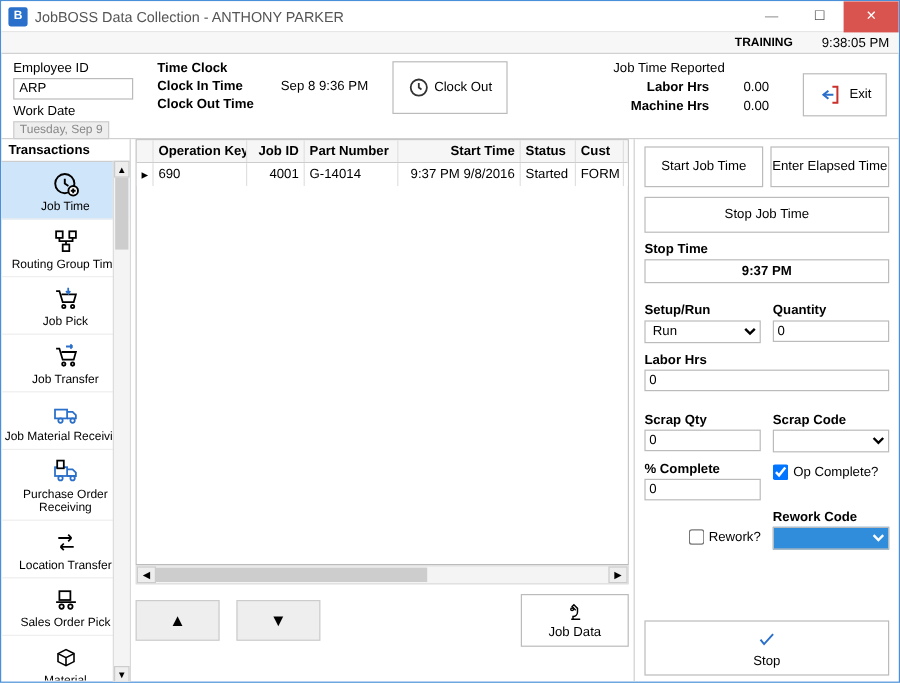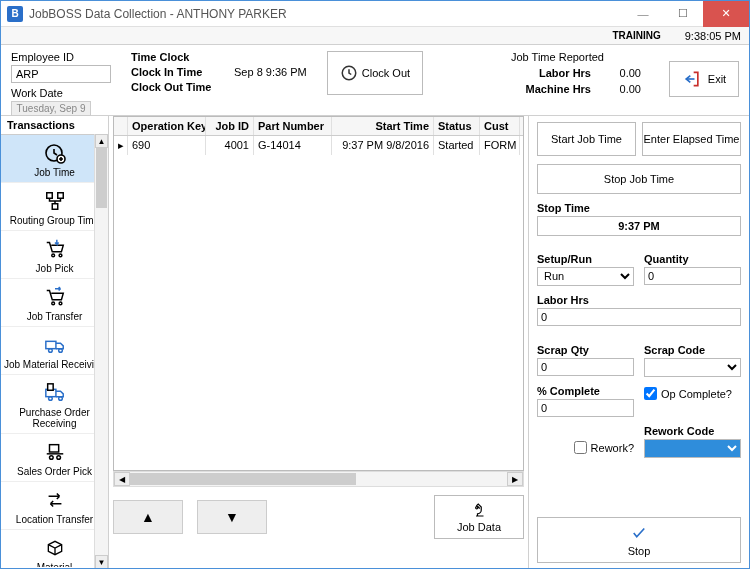--- a/index.html
+++ b/index.html
@@ -219,36 +219,36 @@
               <circle cx="7" cy="18" r="2"></circle>
               <circle cx="18" cy="18" r="2"></circle>
               <rect x="4" y="2" width="6" height="7" fill="#fff" stroke="#000"></rect>
             </svg>
           </div>
         <div class="lbl">Purchase Order Receiving</div>
       </div>
       <div class="sidebar-item">
         <div class="ico">
             <svg width="26" height="22" viewBox="0 0 24 24" fill="none" stroke="#000" stroke-width="1.6">
+              <path d="M5 8h12m0 0l-3-3m3 3l-3 3"></path>
+              <path d="M19 16H7m0 0l3-3m-3 3l3 3"></path>
+            </svg>
+          </div>
+        <div class="lbl">Location Transfer</div>
+      </div>
+      <div class="sidebar-item">
+        <div class="ico">
+            <svg width="26" height="22" viewBox="0 0 24 24" fill="none" stroke="#000" stroke-width="1.6">
               <rect x="6" y="4" width="10" height="8"></rect>
               <path d="M3 14h18"></path>
               <circle cx="8" cy="18" r="2"></circle>
               <circle cx="16" cy="18" r="2"></circle>
             </svg>
           </div>
         <div class="lbl">Sales Order Pick</div>
-      </div>
-      <div class="sidebar-item">
-        <div class="ico">
-            <svg width="26" height="22" viewBox="0 0 24 24" fill="none" stroke="#000" stroke-width="1.6">
-              <path d="M5 8h12m0 0l-3-3m3 3l-3 3"></path>
-              <path d="M19 16H7m0 0l3-3m-3 3l3 3"></path>
-            </svg>
-          </div>
-        <div class="lbl">Location Transfer</div>
       </div>
       <div class="sidebar-item">
         <div class="ico">
             <svg width="26" height="20" viewBox="0 0 24 24" fill="none" stroke="#000" stroke-width="1.6">
               <path d="M4 8l8-4 8 4v8l-8 4-8-4z"></path>
               <path d="M4 8l8 4 8-4M12 12v8"></path>
             </svg>
           </div>
         <div class="lbl">Material</div>
       </div>

